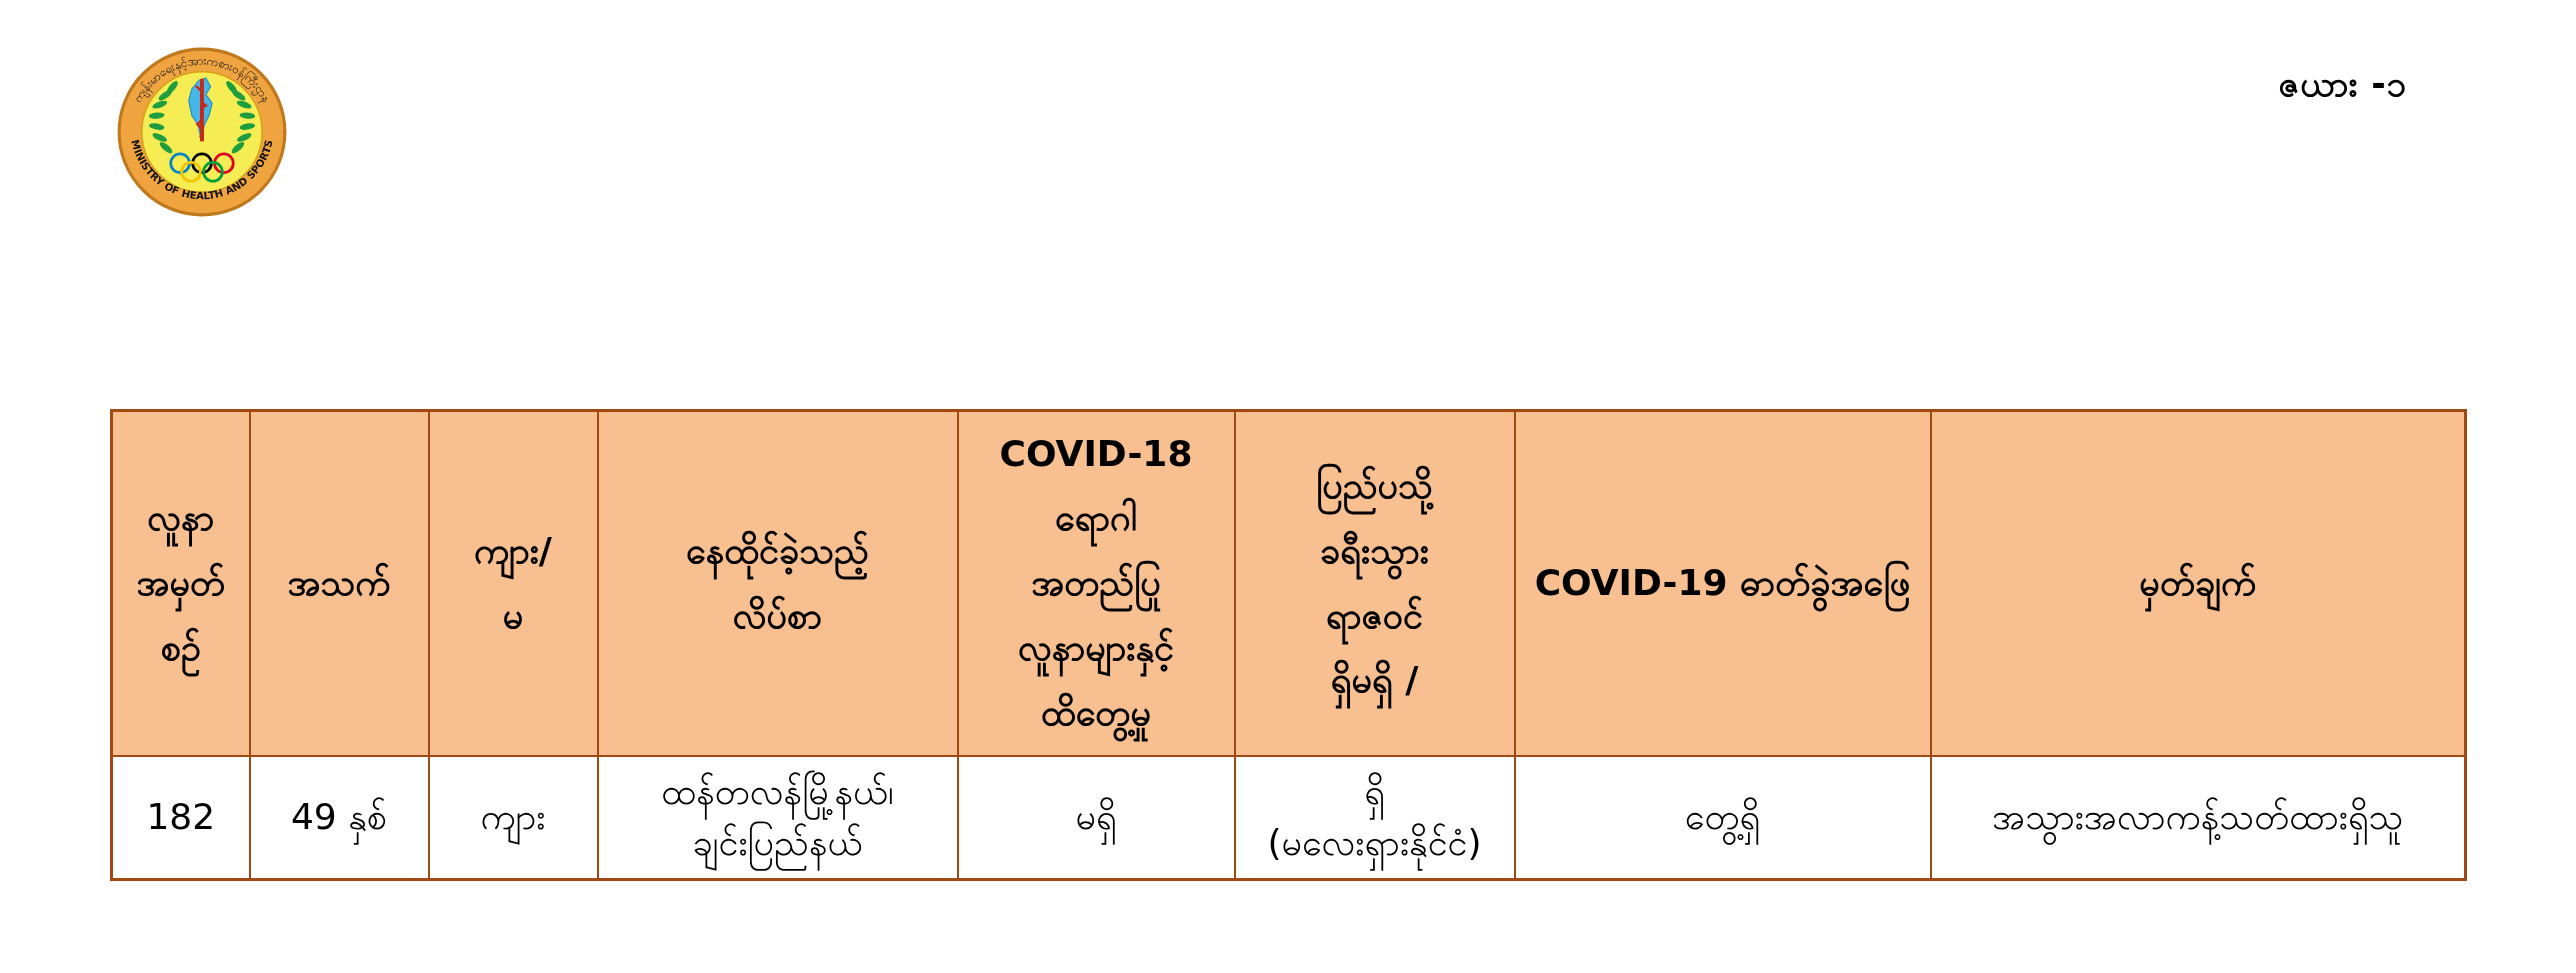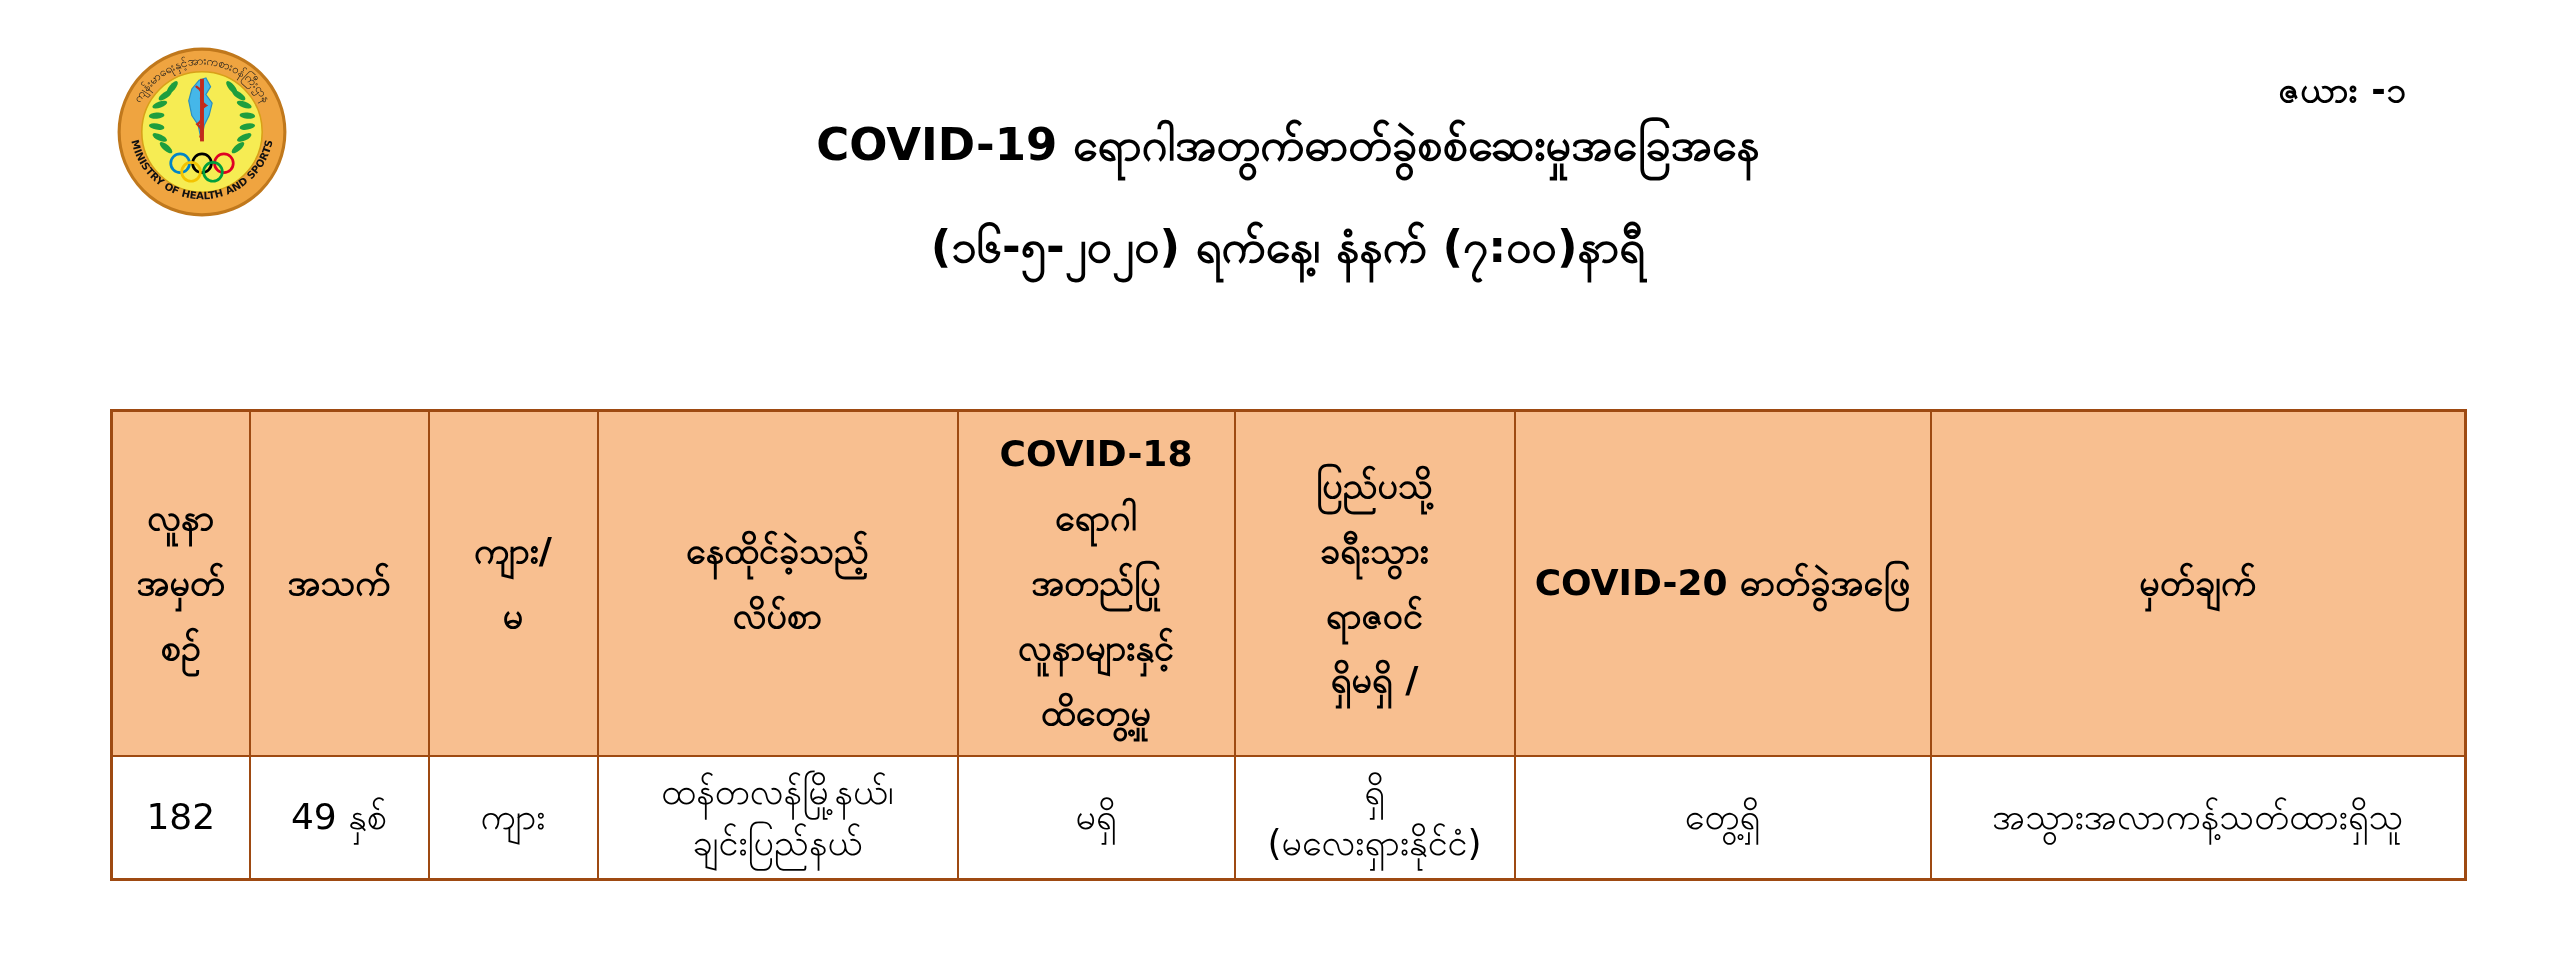--- a/index.html
+++ b/index.html
@@ -11,21 +11,21 @@
     color:#000;
     overflow:hidden;
   }
   
   .logo{
     position:absolute;left:116px;top:46px;
     width:172px;height:172px;
   }
   
   .table-label{
-    position:absolute;top:67px;right:169px;
+    position:absolute;top:61px;right:169px;
     font-size:35px;font-weight:bold;
     letter-spacing:0.8px;
     text-align:right;
   }
   
   .title-block{
     position:absolute;left:0;top:118px;width:2576px;
     text-align:center;
   }
   .title-line{
@@ -108,24 +108,20 @@
       <circle cx="82" cy="150" r="12" stroke="#0085c7"></circle>
       <circle cx="110" cy="150" r="12" stroke="#000000"></circle>
       <circle cx="138" cy="150" r="12" stroke="#df0024"></circle>
       <circle cx="96" cy="161" r="12" stroke="#f4c300"></circle>
       <circle cx="124" cy="161" r="12" stroke="#009f3d"></circle>
     </g>
   </svg>
 
   <div class="table-label">ဇယား -၁</div>
 
-  <div class="title-block">
-    <div class="title-line">COVID-19 ရောဂါအတွက်ဓာတ်ခွဲစစ်ဆေးမှုအခြေအနေ</div>
-    <div class="title-line">(၁၆-၅-၂၀၂၀) ရက်နေ့၊ နံနက် (၇:၀၀)နာရီ</div>
-  </div>
 
   <table class="report-table">
     <colgroup>
       <col style="width:138px">
         <col style="width:179px">
         <col style="width:169px">
         <col style="width:360px">
       <col style="width:277px">
         <col style="width:280px">
         <col style="width:416px">
@@ -143,21 +139,21 @@
 လိပ်စာ</th>
         <th>COVID-18
 ရောဂါ
 အတည်ပြု
 လူနာများနှင့်
 ထိတွေ့မှု</th>
         <th>ပြည်ပသို့
 ခရီးသွား
 ရာဇဝင်
 ရှိမရှိ /</th>
-        <th>COVID-20 ဓာတ်ခွဲအဖြေ</th>
+        <th>COVID-19 ဓာတ်ခွဲအဖြေ</th>
         <th>မှတ်ချက်</th>
       </tr>
     </thead>
     <tbody>
       <tr>
         <td>182</td>
         <td>49 နှစ်</td>
         <td>ကျား</td>
         <td>ထန်တလန်မြို့နယ်၊
 ချင်းပြည်နယ်</td>

